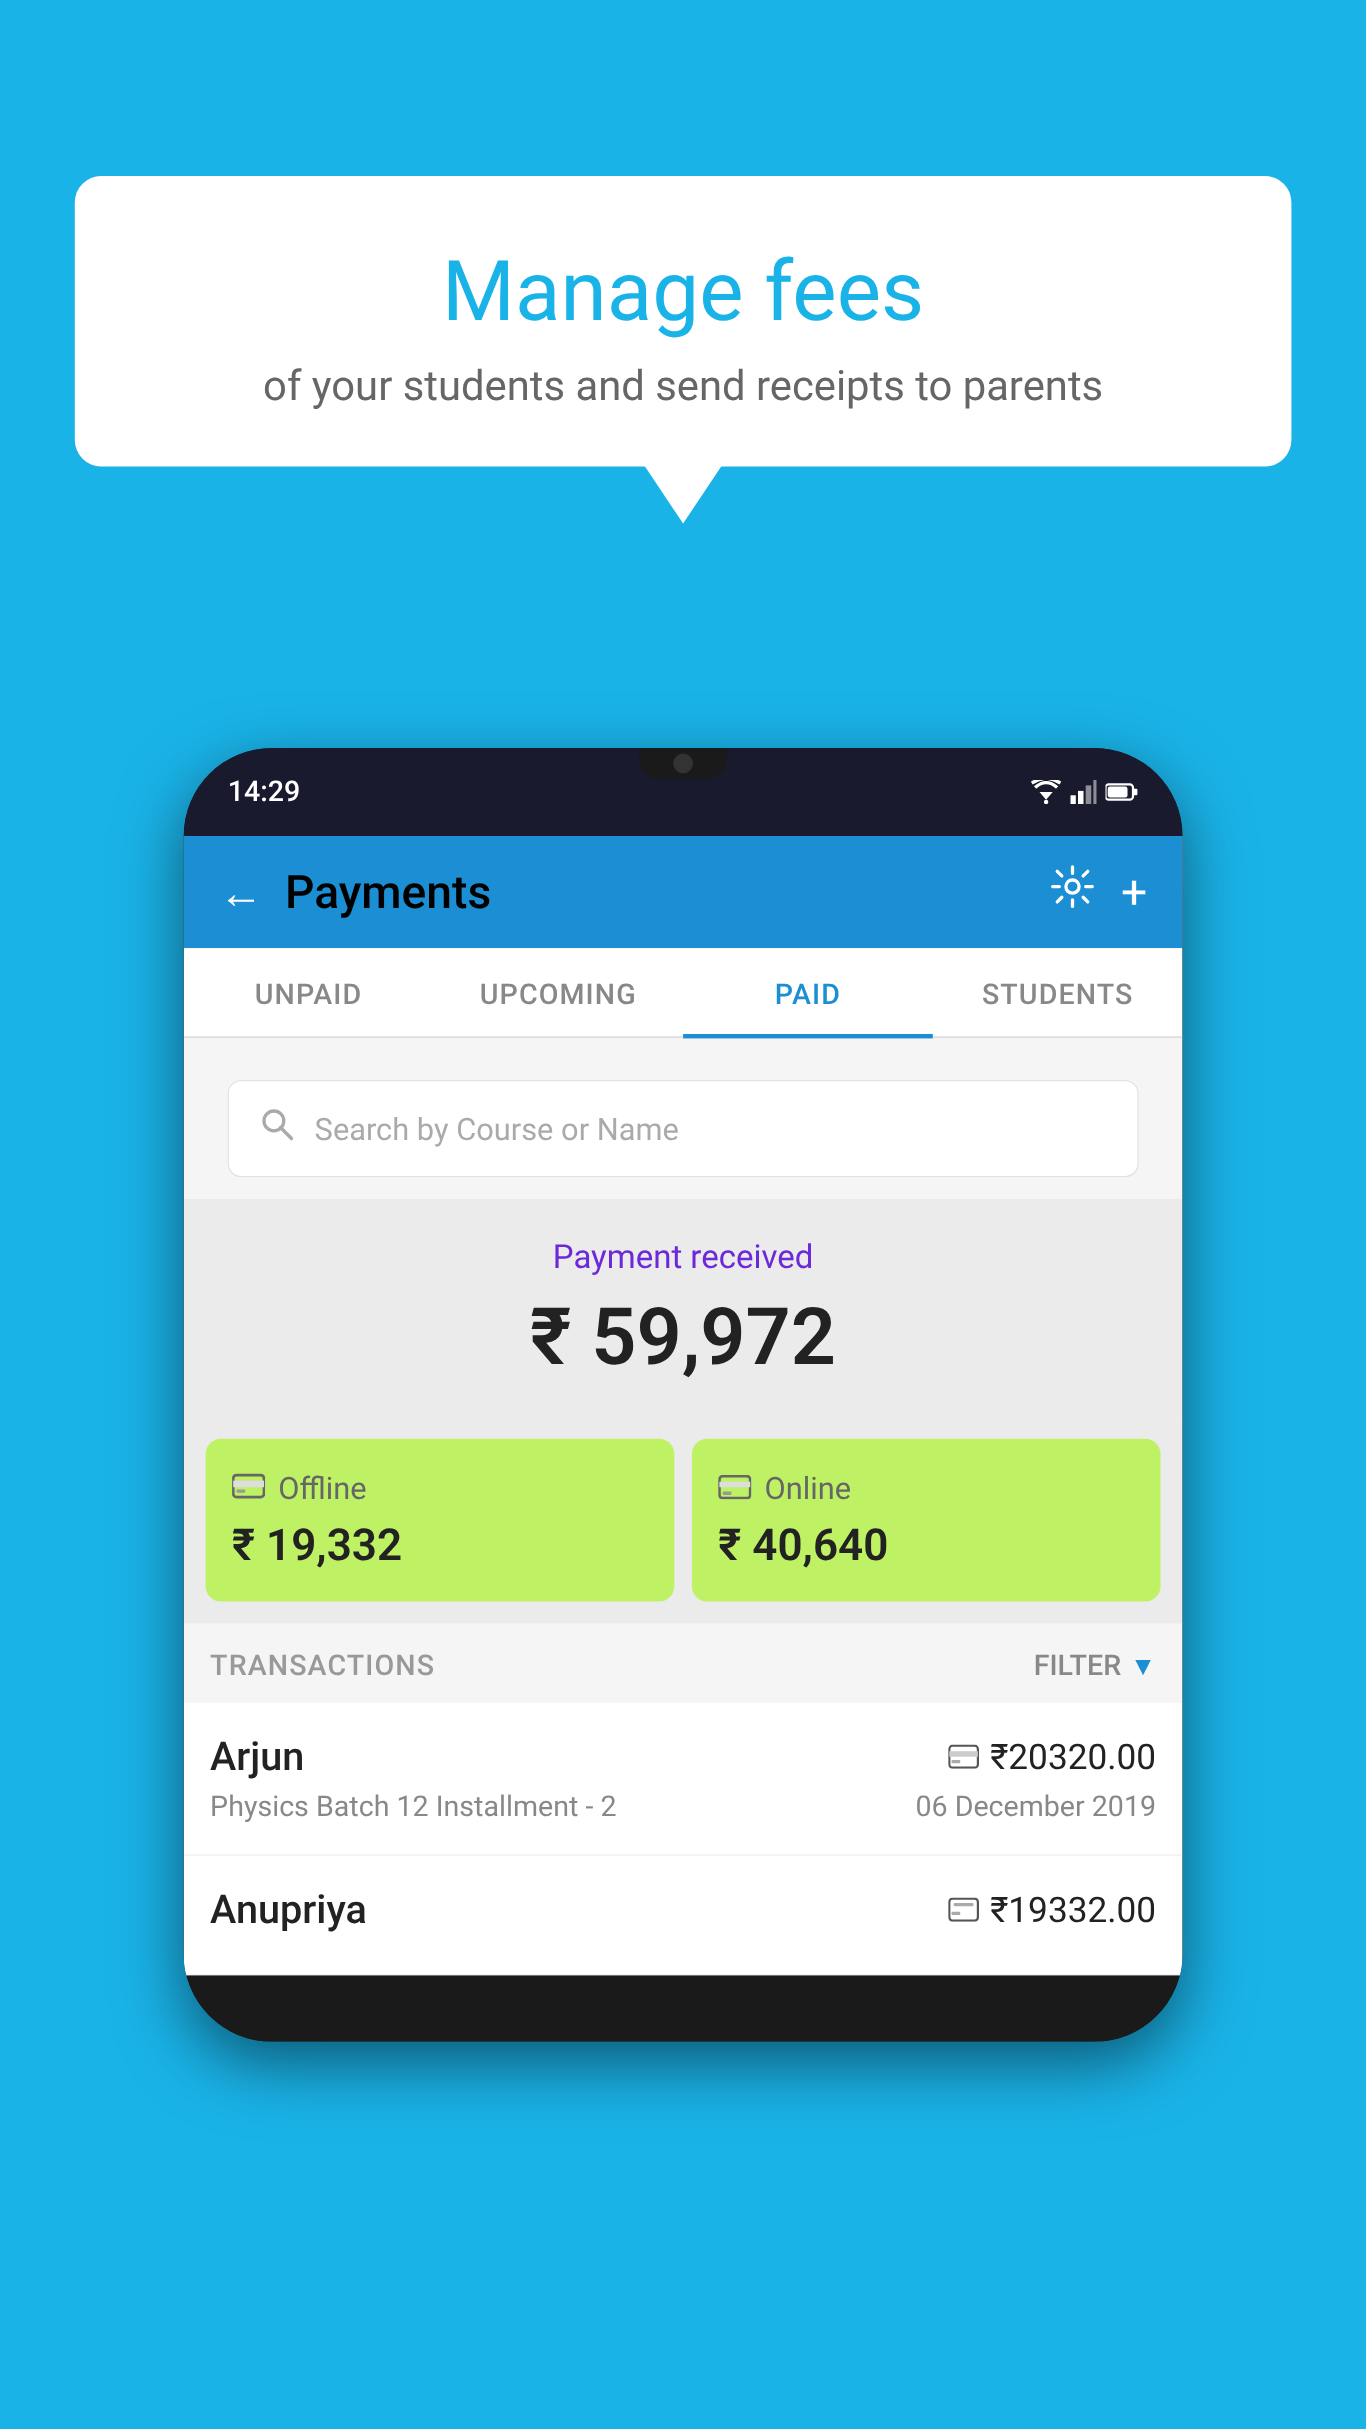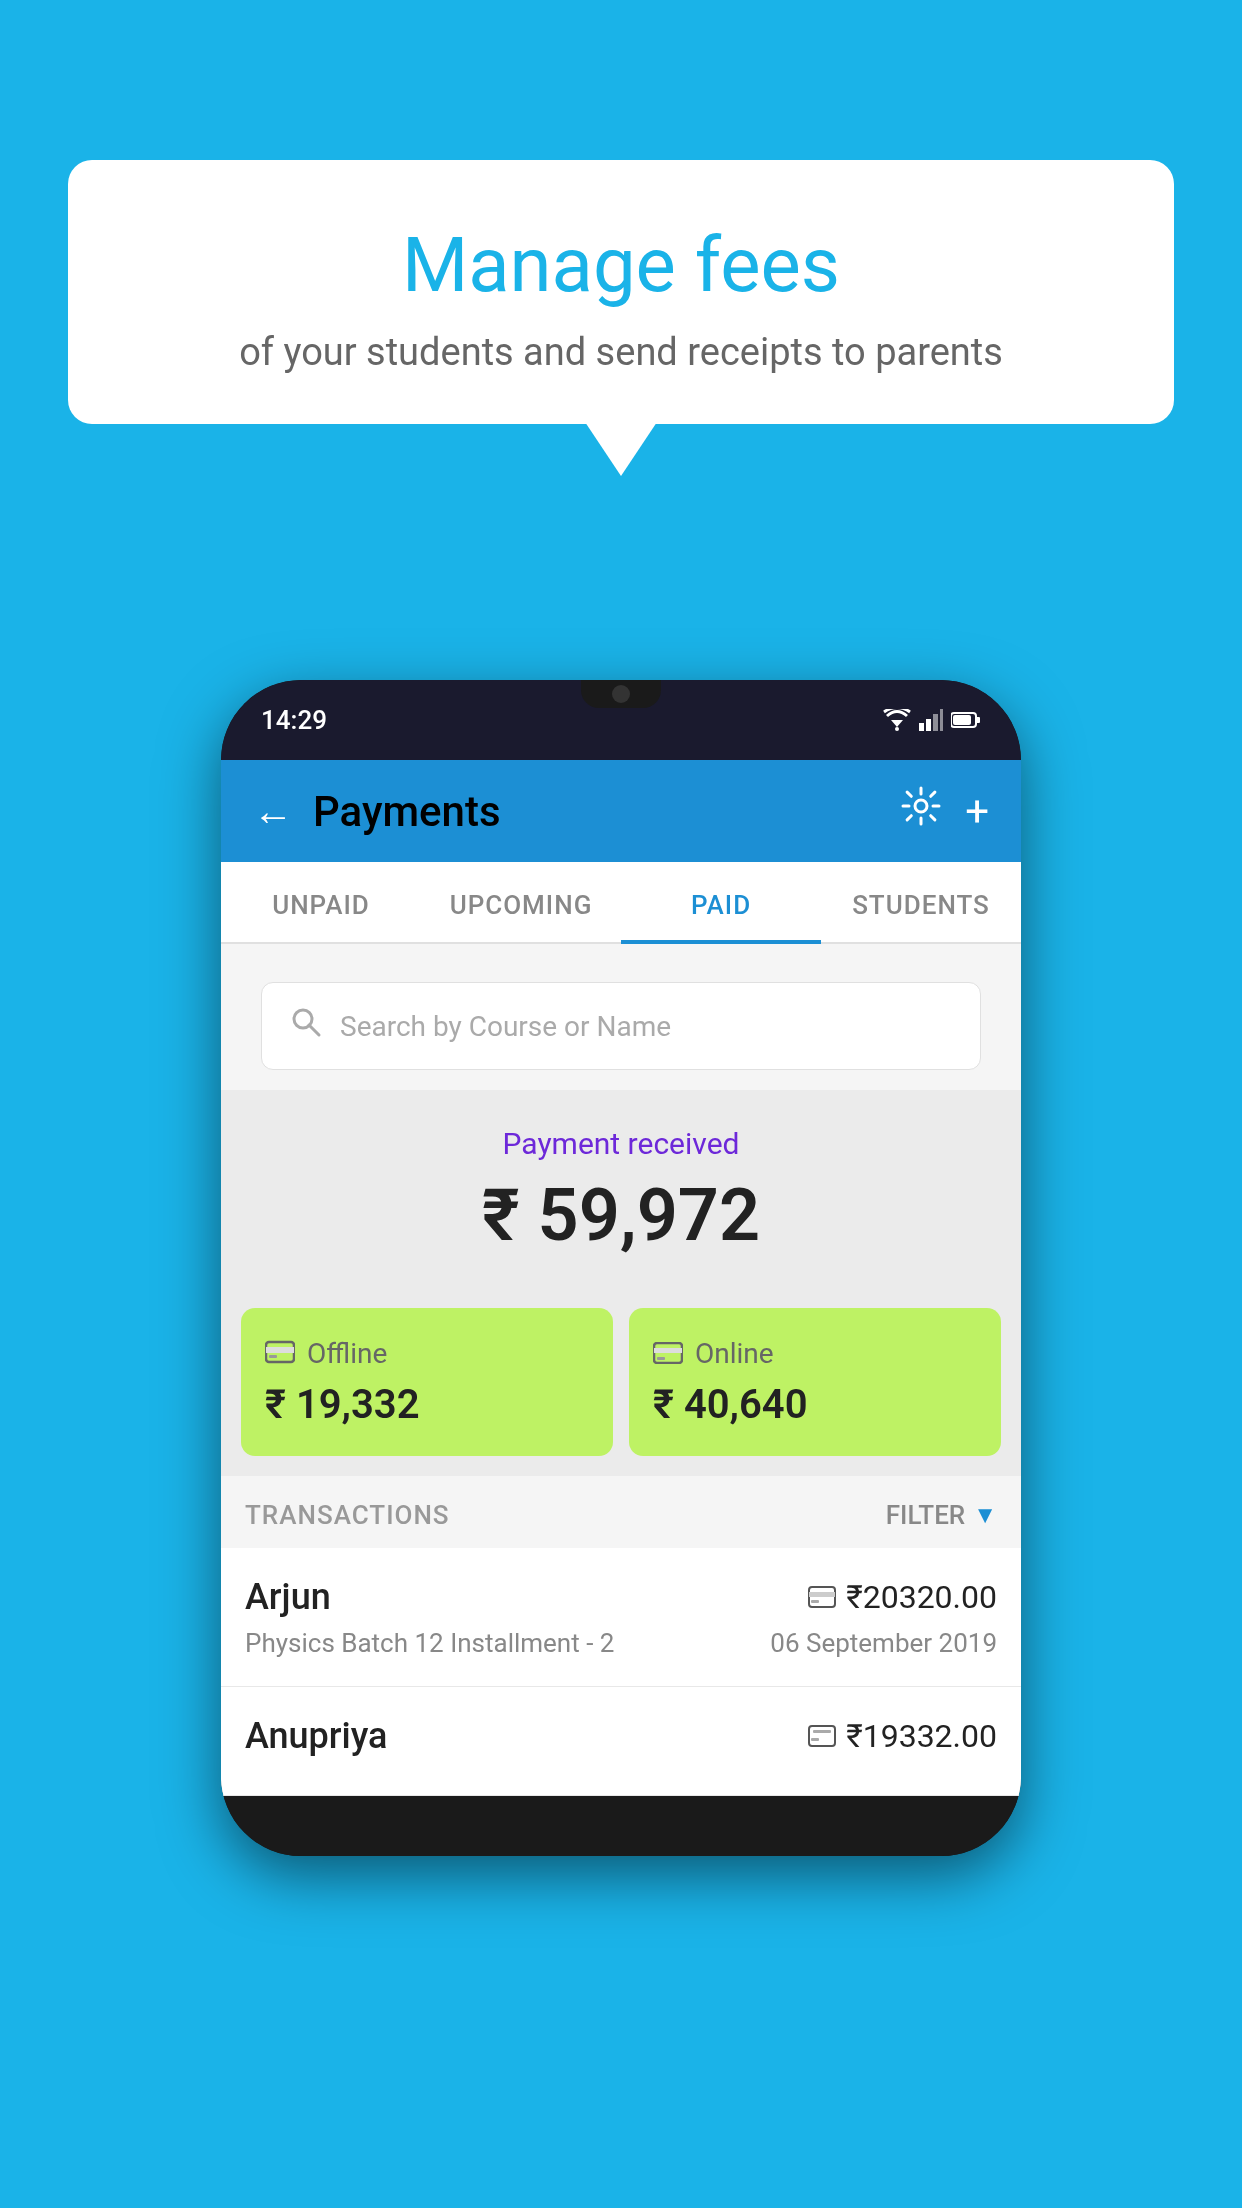--- a/index.html
+++ b/index.html
@@ -48,21 +48,21 @@
       color: #666;
       font-weight: 400;
     }
 
     
     .phone-container {
       position: absolute;
       top: 680px;
       left: 50%;
       transform: translateX(-50%);
-      width: 800px;
+      width: 908px;
     }
 
     
     .phone-shell {
       background: #1a1a1a;
       border-radius: 80px;
       padding: 0;
       position: relative;
       box-shadow: 0 20px 60px rgba(0,0,0,0.5);
       overflow: hidden;
@@ -487,21 +487,21 @@
                 <rect x="1" y="1" width="26" height="20" rx="3" fill="none" stroke="#555" stroke-width="2"></rect>
                 <rect x="1" y="6" width="26" height="5" fill="#ccc" stroke="none"></rect>
                 <rect x="3" y="14" width="8" height="3" rx="1" fill="#aaa"></rect>
               </svg>
             </span>
             <span>₹20320.00</span>
           </div>
         </div>
         <div class="transaction-bottom">
           <span class="course-info">Physics Batch 12 Installment - 2</span>
-          <span class="transaction-date">06 September 2019</span>
+          <span class="transaction-date">06 December 2019</span>
         </div>
       </div>
 
       <div class="transaction-row">
         <div class="transaction-top">
           <span class="student-name">Anupriya</span>
           <div class="transaction-amount">
             <span>
               <svg width="28" height="22" viewBox="0 0 28 22">
                 <rect x="1" y="1" width="26" height="20" rx="3" fill="none" stroke="#555" stroke-width="2"></rect>

